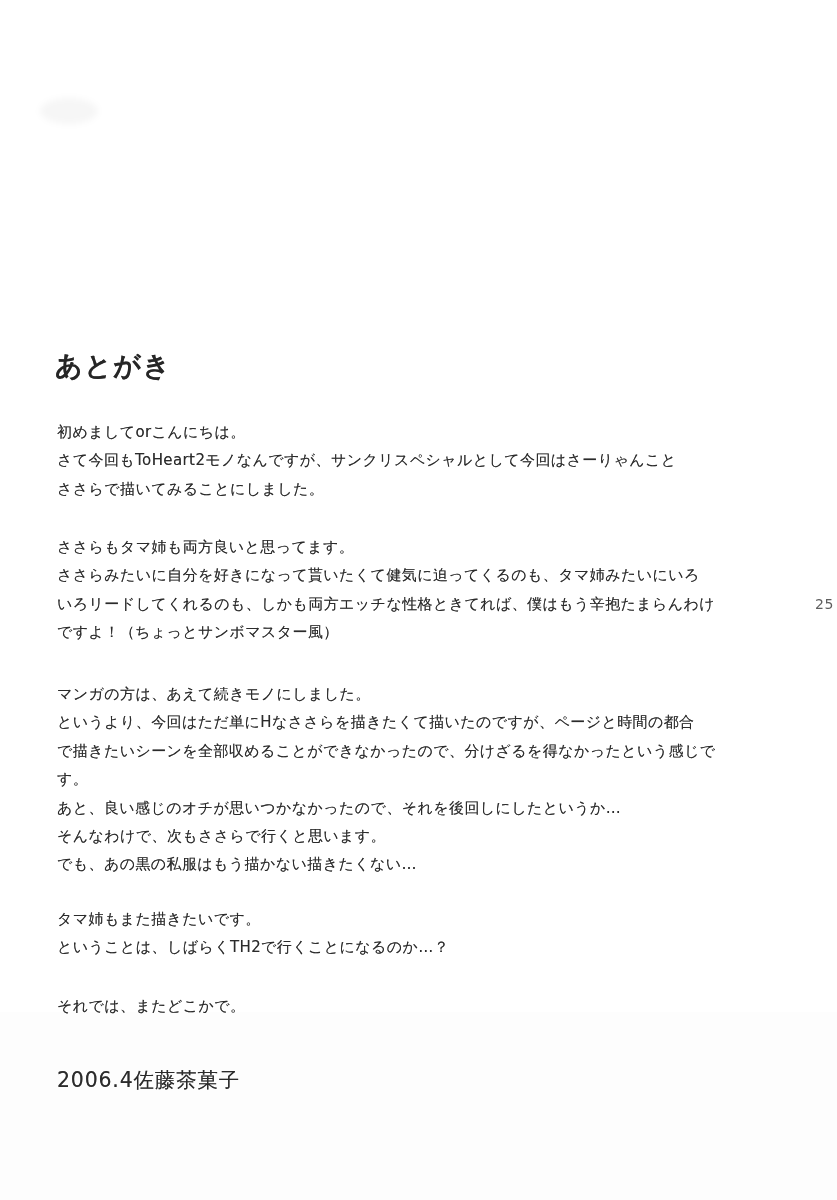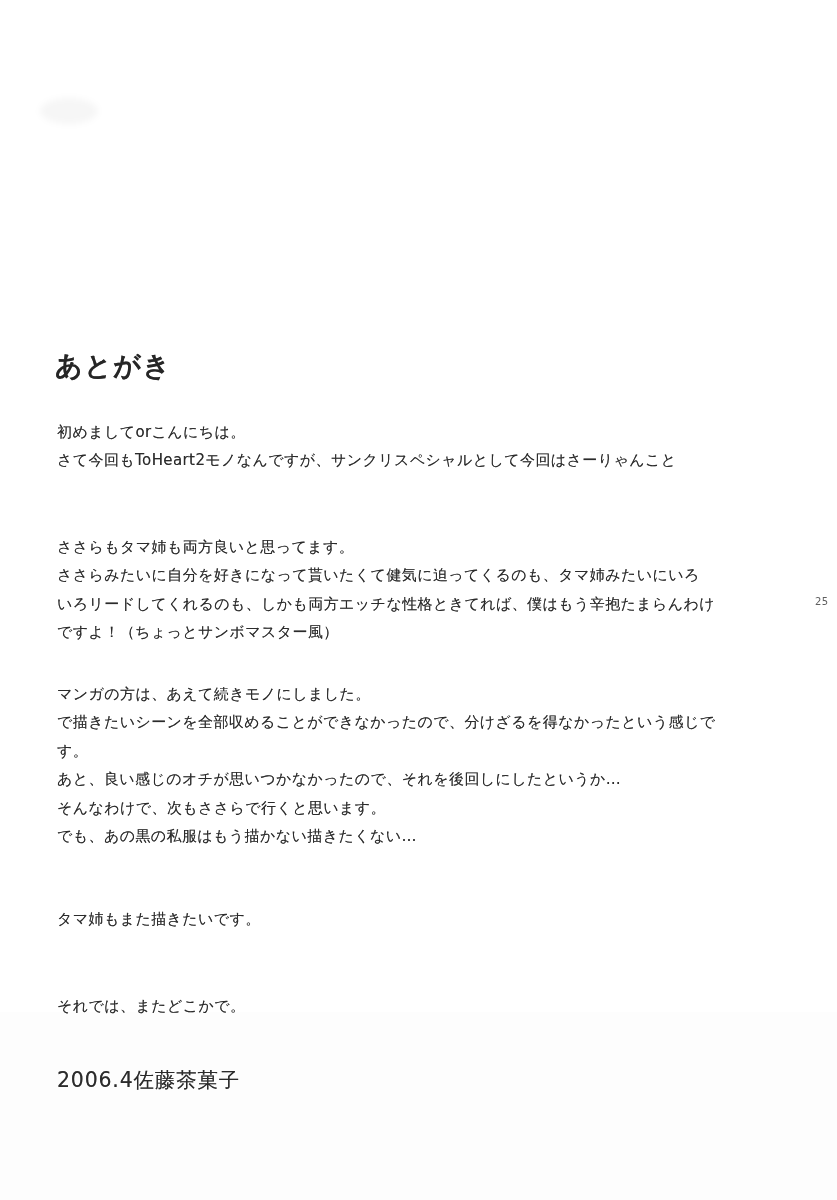--- a/index.html
+++ b/index.html
@@ -62,53 +62,56 @@
     font-size: 20.5px;
     letter-spacing: 0.8px;
     color: #2b2b2b;
     text-shadow: 0 0 0.5px rgba(0,0,0,0.45);
   }
   .signature .sig-name { }
   .page-number {
     position: absolute;
     left: 815px;
     top: 596px;
-    font-size: 10px;
+    font-size: 14px;
     color: #5e5e5e;
     letter-spacing: 0.5px;
   }
 </style>
 </head>
 <body>
 
 <div class="page">
   <div class="smudge"></div>
 
   <h1 class="title">あとがき</h1>
 
   <div class="para p1">
       <div>初めましてorこんにちは。</div>
       <div>さて今回もToHeart2モノなんですが、サンクリスペシャルとして今回はさーりゃんこと</div>
+      <div>ささらで描いてみることにしました。</div>
     </div>
   <div class="para p2">
       <div>ささらもタマ姉も両方良いと思ってます。</div>
       <div>ささらみたいに自分を好きになって貰いたくて健気に迫ってくるのも、タマ姉みたいにいろ</div>
       <div>いろリードしてくれるのも、しかも両方エッチな性格ときてれば、僕はもう辛抱たまらんわけ</div>
       <div>ですよ！（ちょっとサンボマスター風）</div>
     </div>
   <div class="para p3">
       <div>マンガの方は、あえて続きモノにしました。</div>
+      <div>というより、今回はただ単にHなささらを描きたくて描いたのですが、ページと時間の都合</div>
       <div>で描きたいシーンを全部収めることができなかったので、分けざるを得なかったという感じで</div>
       <div>す。</div>
       <div>あと、良い感じのオチが思いつかなかったので、それを後回しにしたというか…</div>
       <div>そんなわけで、次もささらで行くと思います。</div>
       <div>でも、あの黒の私服はもう描かない描きたくない…</div>
     </div>
   <div class="para p4">
       <div>タマ姉もまた描きたいです。</div>
+      <div>ということは、しばらくTH2で行くことになるのか…？</div>
     </div>
   <div class="para p5">
       <div>それでは、またどこかで。</div>
     </div>
 
   <div class="signature">
     <span>2006.4</span><span class="sig-name">佐藤茶菓子</span>
   </div>
 
   <div class="page-number">25</div>

